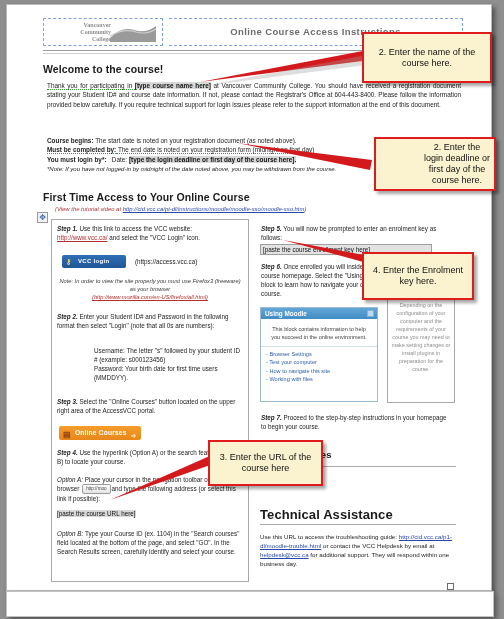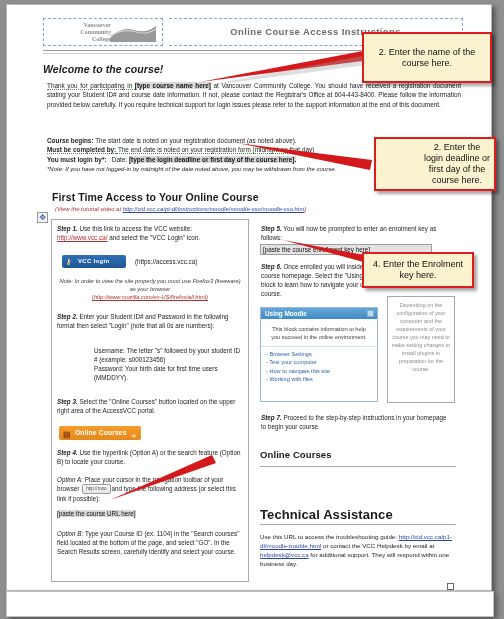--- a/index.html
+++ b/index.html
@@ -332,35 +332,35 @@
           <path d="M0 14 Q12 2 24 6 Q36 10 46 2 L46 18 L0 18 Z" fill="#9a9a9a"></path>
           <path d="M0 12 Q14 4 26 8 Q36 11 46 5" fill="none" stroke="#cfcfcf" stroke-width="1.2"></path>
         </svg>
       </div>
       <div class="hdr-title-box">
         <div class="hdr-title">Online Course Access Instructions</div>
       </div>
     </div>
     <div class="hdr-rule"></div>
 
-    <div class="h1" style="left:36px; top:58px;font-style:italic;">Welcome to the course!</div>
+    <div class="h1" style="left:36px; top:58px;">Welcome to the course!</div>
 
     <div class="para" style="left:40px; top:76px; width:414px;">
       <span class="spellerr">Thank you for participating in </span><span class="hl bold">[type course name here]</span><span> at Vancouver Community College. You should have received a registration document stating your Student ID# and course date information. If not, please contact the Registrar's Office at 604-443-8400. Please follow the information provided below carefully. If you require technical support for login issues please refer to the support information at the end of this document.</span>
     </div>
 
     <div class="para" style="left:40px; top:131px; width:414px;">
       <span class="bold">Course begins:</span><span> The start date is noted on your registration document (as noted above).</span><br>
       <span class="bold spellerr">Must be completed by:</span><span class="spellerr"> The end date is noted on your registration form (midnight on that day)</span><br>
       <span class="bold">You must login by*:</span>&nbsp;&nbsp;&nbsp;<span>Date:</span>
       <span class="hl bold">[type the login deadline or first day of the course here].</span><br>
       <span class="italic" style="font-size:6px;">*Note: If you have not logged-in by midnight of the date noted above, you may be withdrawn from the course.</span>
     </div>
 
-    <div class="h1" style="left:36px; top:186px;margin-left:9px;">First Time Access to Your Online Course</div>
+    <div class="h1" style="left:36px; top:186px;">First Time Access to Your Online Course</div>
     <div class="para" style="left:48px; top:200px; width:406px; font-style:italic; color:#b03030; font-size:5.9px;">
       <span>(View the tutorial video at </span><span class="link">http://cid.vcc.ca/pt-dl/instructions/moodle/moodle-sso/moodle-sso.htm</span><span>)</span>
     </div>
 
     <div class="move-handle" style="left:30px; top:207px;">✥</div>
 
     <div class="colbox" style="left:44px; top:214px; width:198px; height:363px;"></div>
 
     <div class="steptext" style="left:50px; top:219px; width:186px;">
       <span class="bold italic">Step 1.</span><span> Use this link to access the VCC website: </span><span class="redlink">http://www.vcc.ca/</span><span> and select the "VCC Login" icon.</span>
@@ -474,16 +474,17 @@
     </g>
     <g>
       <path d="M380,258 L283,240 L378,266 Z" fill="#d4191c"></path>
     </g>
   </svg>
 
   <div class="callout" style="left:362px; top:32px; width:130px; height:51px;">2. Enter the name of the course here.</div>
 
   <div class="callout" style="left:374px; top:137px; width:122px; height:54px;padding-left:47px;">2. Enter the login deadline or first day of the course here.</div>
 
-
-  <div class="callout" style="left:362px; top:252px; width:112px; height:36px;">4. Enter the Enrolment key here.</div>
+  <div class="callout" style="left:208px; top:440px; width:115px; height:46px;">3. Enter the URL of the course here</div>
+
+  <div class="callout" style="left:362px; top:252px; width:112px; height:48px;">4. Enter the Enrolment key here.</div>
 
 </div>
 
 </body></html>

